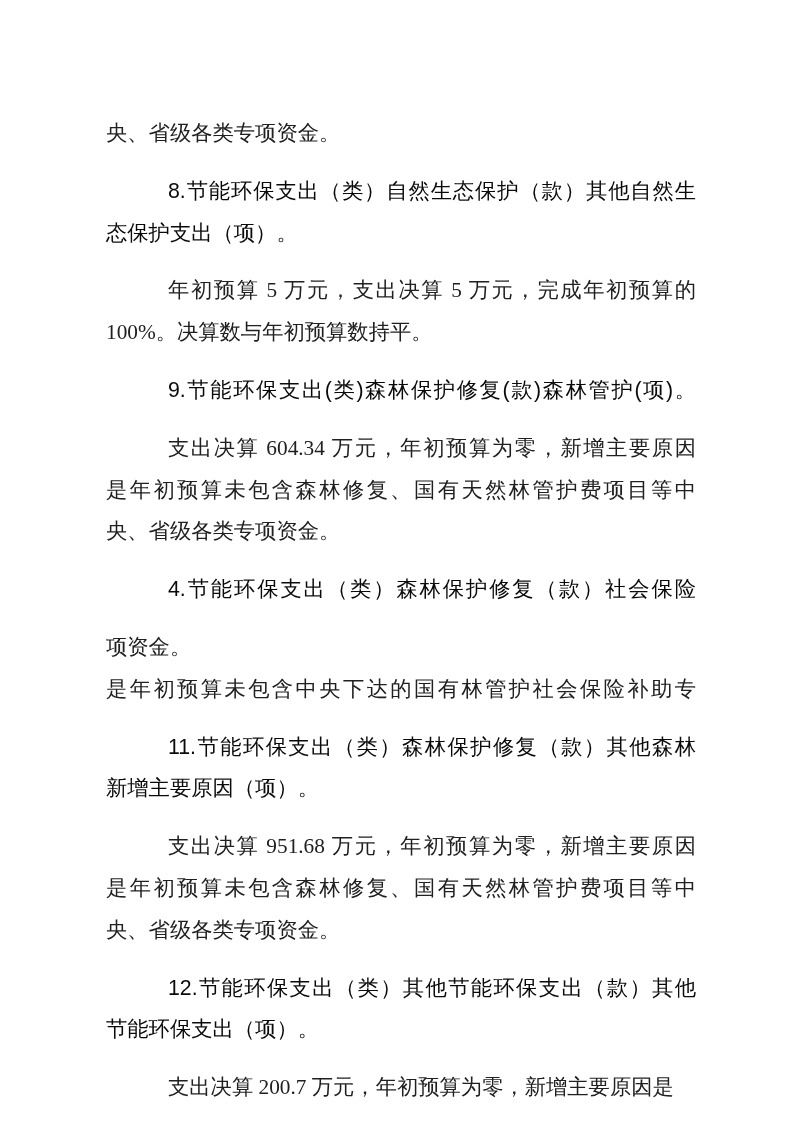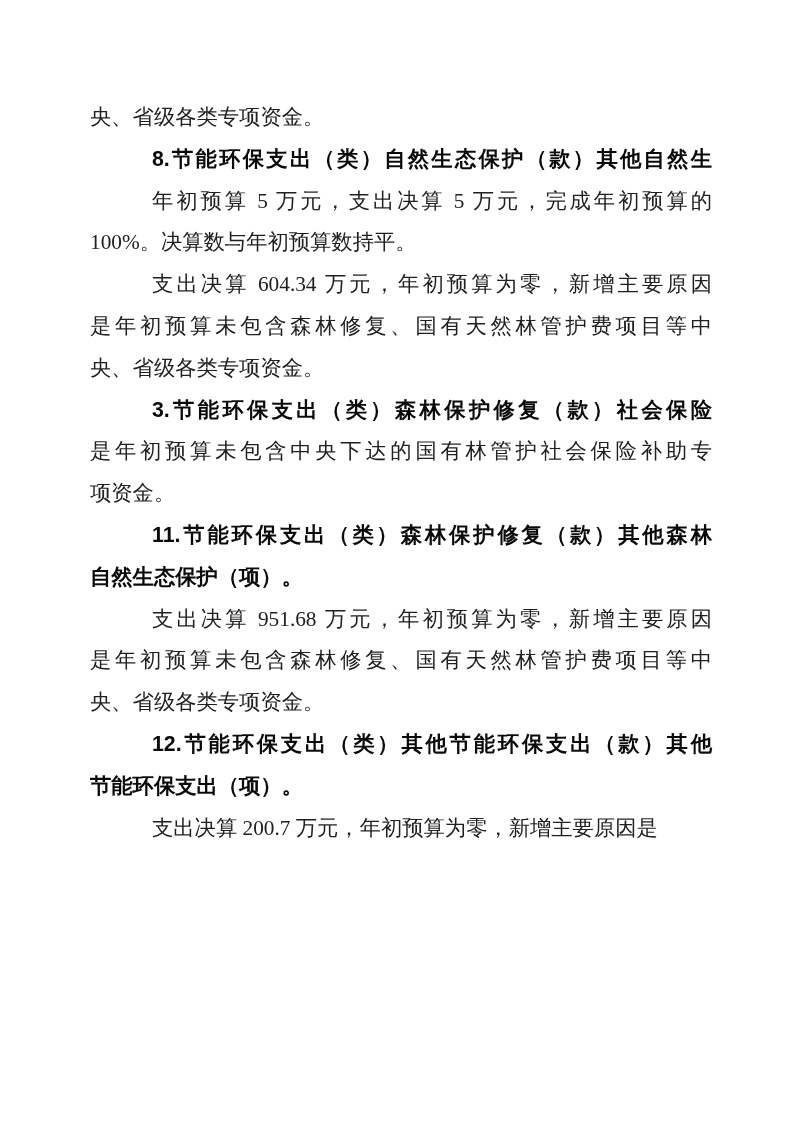--- a/index.html
+++ b/index.html
@@ -15,21 +15,21 @@
     overflow: hidden;
     font-family: "Liberation Serif", "DejaVu Serif", serif;
   }
   .text-block {
     position: absolute;
     left: 90px;
     top: 97px;
     width: 622px;
   }
   .para {
-    margin: 0;
+    margin: 16px;
     padding: 0;
   }
   .line {
     height: 41.8px;
     line-height: 41.8px;
     font-size: 21.3px;
     color: #202020;
     text-align: justify;
     text-align-last: justify;
     white-space: nowrap;
@@ -38,54 +38,58 @@
   .line.flush {
     text-align: left;
     text-align-last: left;
   }
   .line.indent {
     padding-left: 62px;
     text-align: center;
   }
   .para.heading .line {
     font-family: "Liberation Sans", "DejaVu Sans", sans-serif;
-    font-weight: 700;
+    font-weight: 400;
     color: #0a0a0a;
   }
 </style>
 </head>
 <body>
 
 <div class="page">
   <div class="text-block" id="text-block">
       <div class="para body">
         <div class="line flush">央、省级各类专项资金。</div>
       </div>
       <div class="para heading">
         <div class="line indent">8.节能环保支出（类）自然生态保护（款）其他自然生</div>
+        <div class="line flush">态保护支出（项）。</div>
       </div>
       <div class="para body">
         <div class="line indent">年初预算 5 万元，支出决算 5 万元，完成年初预算的</div>
         <div class="line flush">100%。决算数与年初预算数持平。</div>
+      </div>
+      <div class="para heading">
+        <div class="line indent">9.节能环保支出(类)森林保护修复(款)森林管护(项)。</div>
       </div>
       <div class="para body">
         <div class="line indent">支出决算 604.34 万元，年初预算为零，新增主要原因</div>
         <div class="line">是年初预算未包含森林修复、国有天然林管护费项目等中</div>
         <div class="line flush">央、省级各类专项资金。</div>
       </div>
       <div class="para heading">
-        <div class="line indent">3.节能环保支出（类）森林保护修复（款）社会保险</div>
+        <div class="line indent">4.节能环保支出（类）森林保护修复（款）社会保险</div>
       </div>
       <div class="para body">
+        <div class="line flush">项资金。</div>
         <div class="line">是年初预算未包含中央下达的国有林管护社会保险补助专</div>
-        <div class="line flush">项资金。</div>
       </div>
       <div class="para heading">
         <div class="line indent">11.节能环保支出（类）森林保护修复（款）其他森林</div>
-        <div class="line flush">自然生态保护（项）。</div>
+        <div class="line flush">新增主要原因（项）。</div>
       </div>
       <div class="para body">
         <div class="line indent">支出决算 951.68 万元，年初预算为零，新增主要原因</div>
         <div class="line">是年初预算未包含森林修复、国有天然林管护费项目等中</div>
         <div class="line flush">央、省级各类专项资金。</div>
       </div>
       <div class="para heading">
         <div class="line indent">12.节能环保支出（类）其他节能环保支出（款）其他</div>
         <div class="line flush">节能环保支出（项）。</div>
       </div>

